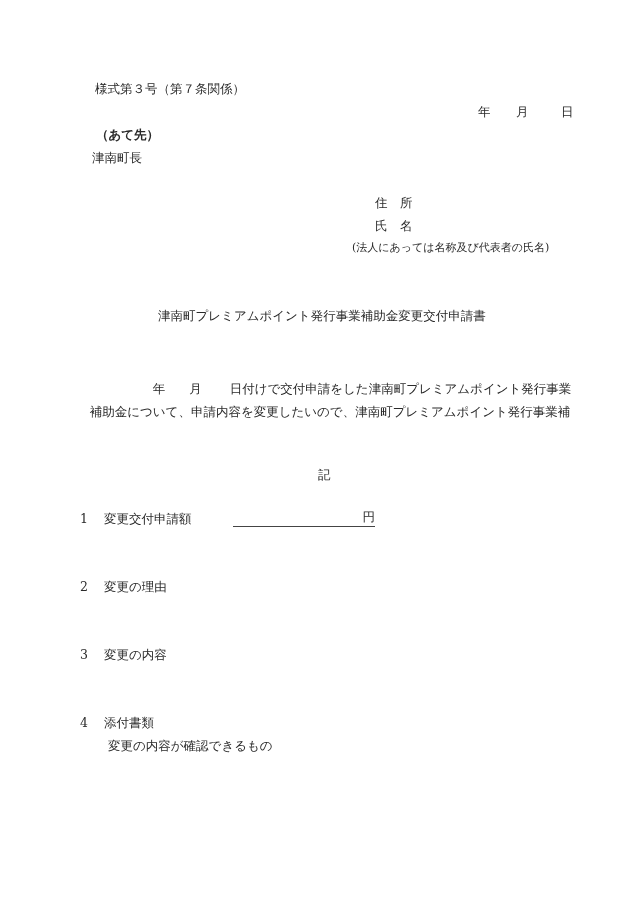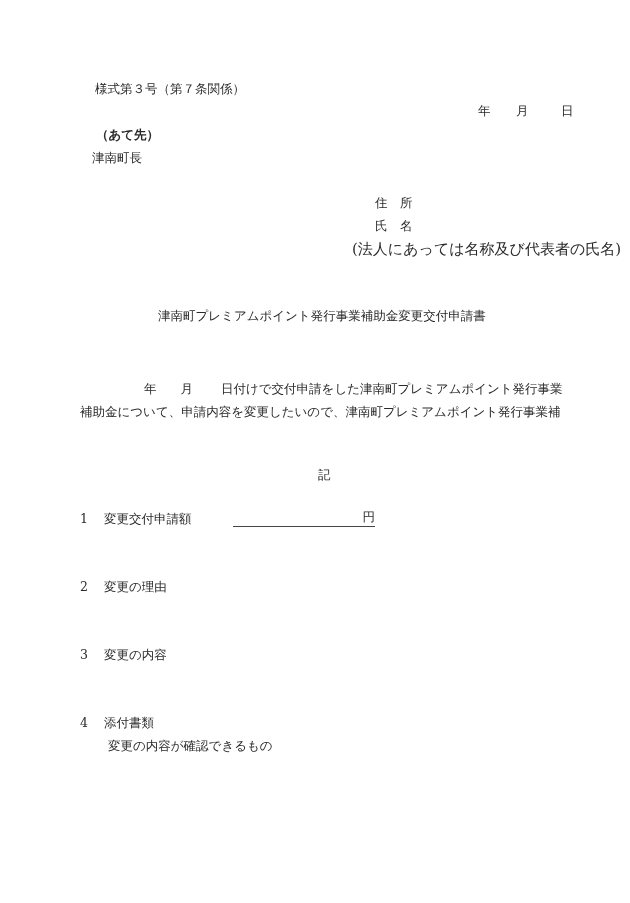--- a/index.html
+++ b/index.html
@@ -12,34 +12,35 @@
       height: 903px;
       position: relative;
       overflow: hidden;
       font-family: "DejaVu Serif", "Liberation Serif", serif;
       color: #2a2a2a;
       font-size: 12.5px;
       line-height: 1;
     }
     .abs { position: absolute; white-space: nowrap; }
     .form-number { left: 95px; top: 83px; }
-    .date-line { left: 478px; top: 106px; font-family: Liberation Mono, monospace; }
+    .date-line { left: 478px; top: 106px; }
     .date-line span { display: inline-block; }
     .date-year { width: 38px; }
     .date-month { width: 45px; }
     .addressee-note { left: 96px; top: 129px; font-weight: bold; }
     .addressee { left: 92px; top: 152px; }
     .applicant-address { left: 375px; top: 197px; }
     .applicant-name { left: 375px; top: 220px; }
-    .applicant-note { left: 352px; top: 242px; font-size: 15px; }
+    .applicant-note { left: 352px; top: 242px; font-size: 11px; }
     .title { left: 158px; top: 310px; }
     .body-para {
       left: 80px; top: 377px; width: 500px;
       white-space: normal;
       line-height: 23px;
+      text-align: center;
     }
     .body-para .line { display: block; white-space: nowrap; }
     .indent-year { display: inline-block; width: 64px; }
     .gap-year { display: inline-block; width: 24px; }
     .gap-month { display: inline-block; width: 28px; }
     .ki { left: 318px; top: 469px; }
     .item-num { position: absolute; left: 0; }
     .item-label { position: absolute; left: 24px; }
     .item { position: absolute; left: 80px; width: 500px; height: 16px; }
     .item1 { top: 513px; }

